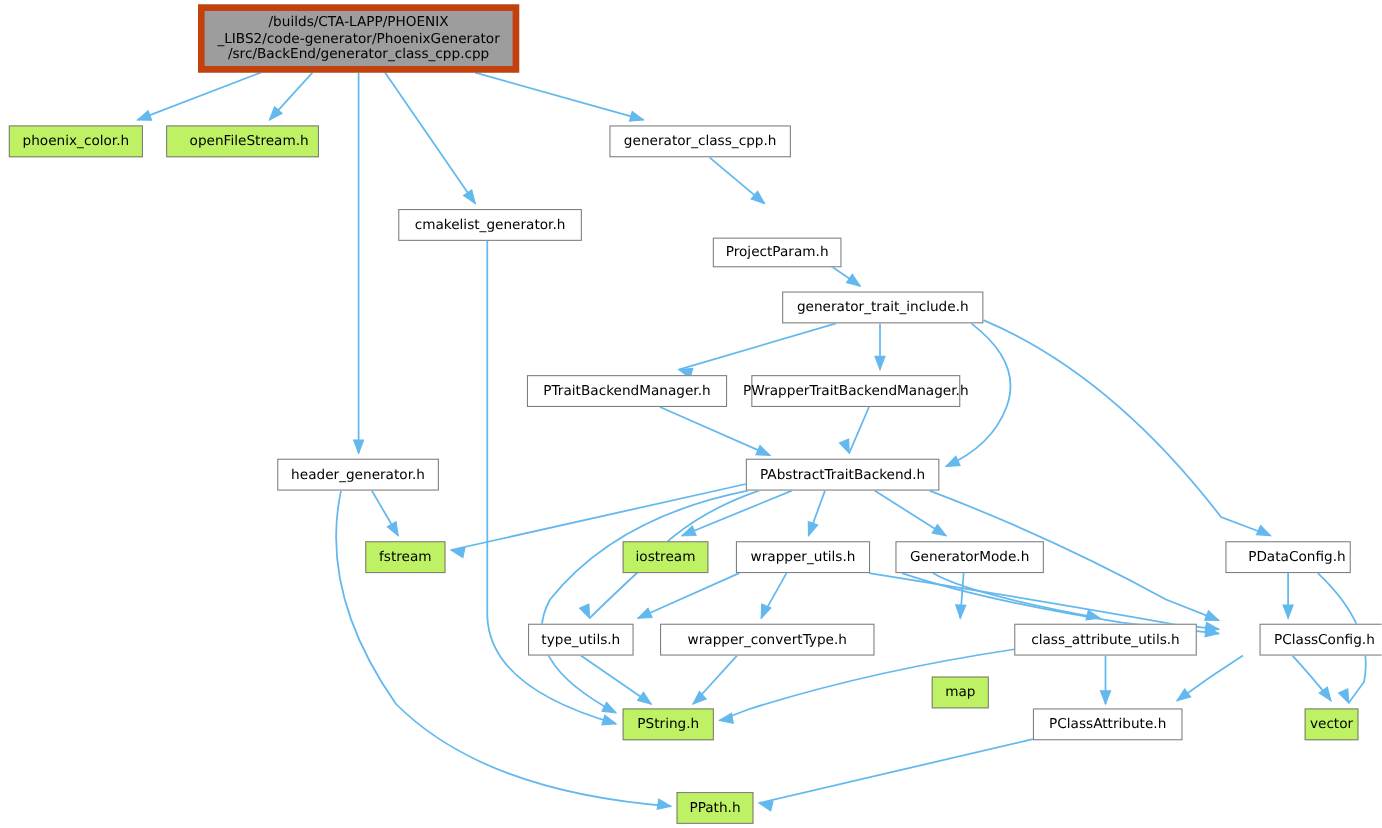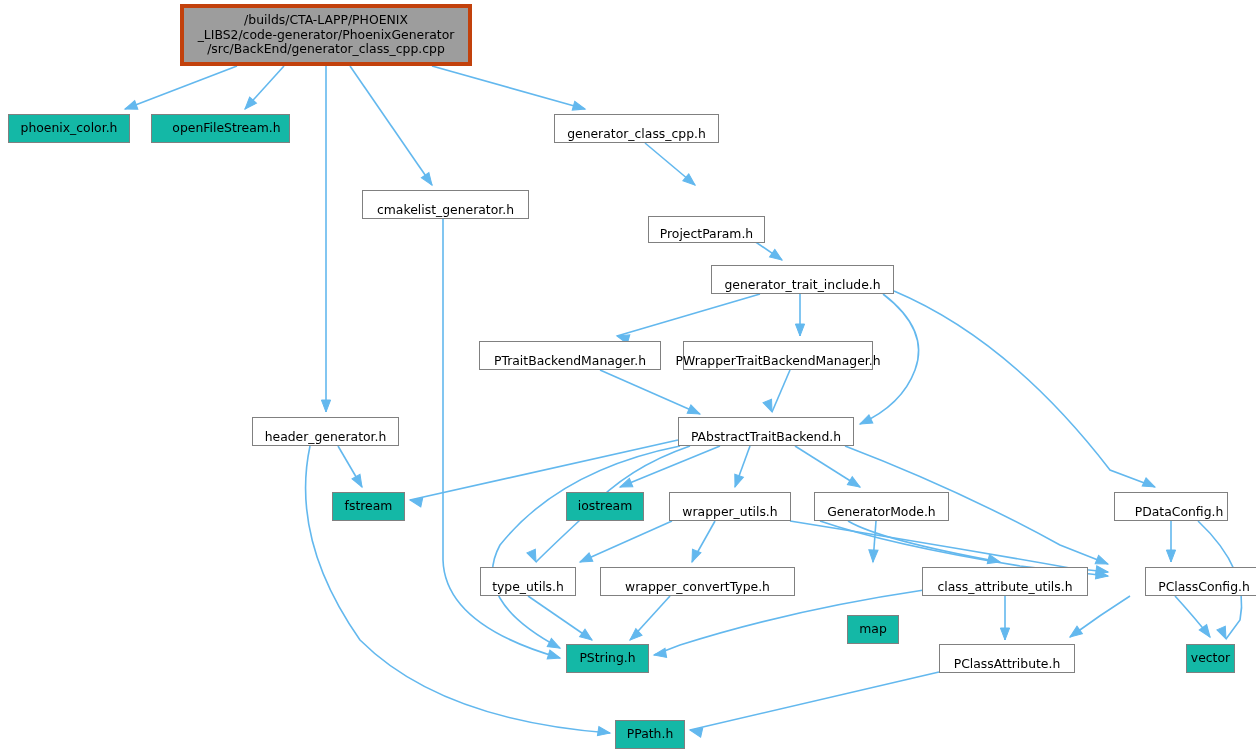--- a/index.html
+++ b/index.html
@@ -3,23 +3,23 @@
 <meta charset="utf-8">
 <style>
   html,body{margin:0;padding:0;background:#ffffff;}
   body{width:1256px;height:753px;overflow:hidden;
        font-family:"DejaVu Sans","Liberation Sans",sans-serif;}
   #graph-root{position:relative;width:1256px;height:753px;background:#ffffff;}
   svg#edges{position:absolute;left:0;top:0;width:1256px;height:753px;}
   .node{position:absolute;box-sizing:border-box;display:flex;align-items:center;
         justify-content:center;text-align:center;line-height:1.18;
         font-size:12.4px;color:#000000;white-space:pre;}
-  .node.sys{background:#14b8a6;border:1px solid #808080;}
-  .node.hdr{background:#ffffff;border:1px solid #808080;align-items:flex-end;}
-  .node.root{background:#9d9d9d;border:4px solid #c2410c;font-size:12.4px;}
+  .node.sys{background:#bef264;border:1px solid #808080;}
+  .node.hdr{background:#ffffff;border:1px solid #808080;}
+  .node.root{background:#9d9d9d;border:6px solid #c2410c;font-size:12.4px;}
   .edge-path{fill:none;stroke:#63b8ee;stroke-width:1.6;}
   .arrow-head{fill:#63b8ee;stroke:#63b8ee;stroke-width:1;}
 </style>
 </head>
 <body>
 
 <div id="graph-root">
   <svg id="edges" viewBox="0 0 1256 753" xmlns="http://www.w3.org/2000/svg">
       <path d="M 237,66 L 125,109" class="edge-path" stroke="#63b8ee"></path>
       <path d="M 284,66 L 245,109" class="edge-path" stroke="#63b8ee"></path>

